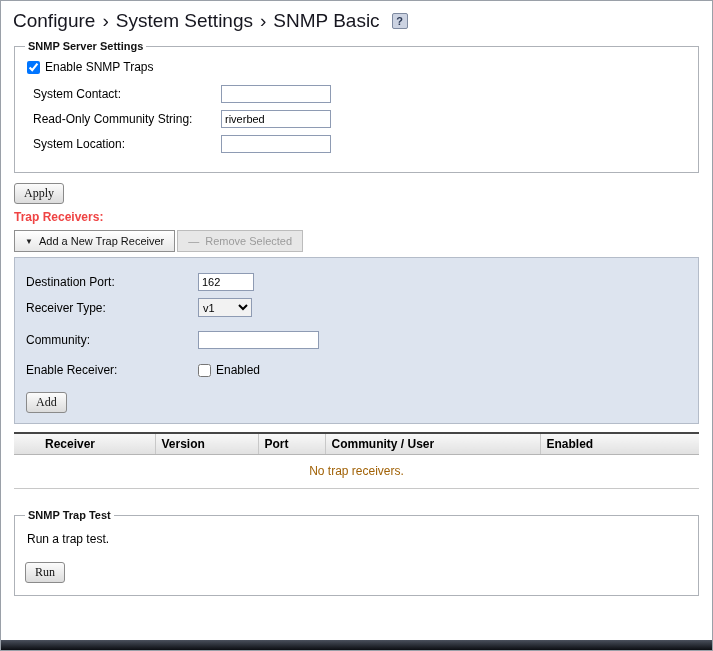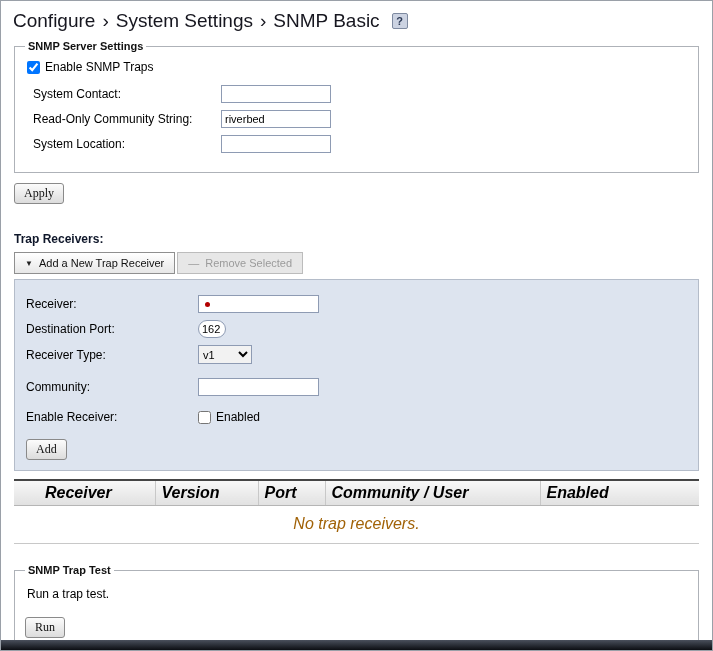--- a/index.html
+++ b/index.html
@@ -92,24 +92,24 @@
     color: #111;
     background: linear-gradient(#fcfcfc, #dcdcdc);
     border: 1px solid #8a8a8a;
     border-radius: 3px;
     padding: 2px 9px;
     cursor: pointer;
   }
   .apply-wrap { margin: 10px 13px 0; }
 
   .tr-heading {
-    margin: 28px 13px 6px;
+    margin: 6px 13px 6px;
     font-size: 12px;
     font-weight: bold;
-    color: #0f172a;
+    color: #ef4444;
   }
 
   
   .toolbar {
     margin: 0 13px 5px;
     display: flex;
     gap: 2px;
   }
   .tb-btn {
     font-family: inherit;
@@ -150,40 +150,39 @@
 
   .input-wrap { position: relative; display: inline-block; }
   .input-wrap input.rcv { width: 121px; padding-left: 14px; }
   .req-dot {
     position: absolute;
     left: 7px; top: 7px;
     width: 5px; height: 5px;
     background: #b30000;
     border-radius: 50%;
   }
-  input.port { width: 28px; border-radius: 9px; }
+  input.port { width: 56px; }
   select.rtype {
     width: 54px;
     font-family: inherit;
     font-size: 11px;
     height: 19px;
     border: 1px solid #8e9bb3;
     background: #f2f2f2;
   }
   input.community { width: 121px; }
   .add-wrap { margin-top: 15px; }
 
   
   table.rcv-table {
     width: 685px;
     margin: 8px 13px 18px;
     border-collapse: collapse;
-    font-size: 16px;
+    font-size: 12px;
     table-layout: fixed;
-    font-style: italic;
   }
   .rcv-table th {
     border-top: 2px solid #454545;
     border-bottom: 1px solid #b5b5b5;
     border-right: 1px solid #c8c8c8;
     background: linear-gradient(#f8f8f8, #e1e1e1);
     text-align: left;
     font-weight: bold;
     padding: 3px 6px;
     white-space: nowrap;
@@ -264,27 +263,20 @@
       <span>Add a New Trap Receiver</span>
     </button>
     <button class="tb-btn remove">
       <span class="minus">—</span>
       <span>Remove Selected</span>
     </button>
   </div>
 
   <div class="panel">
 
-    <div class="prow">
-      <span class="plabel">Receiver:</span>
-      <span class="input-wrap">
-        <input type="text" class="txt rcv" value="" style="">
-        <span class="req-dot"></span>
-      </span>
-    </div>
 
     <div class="prow">
       <span class="plabel">Destination Port:</span>
       <input type="text" class="txt port" value="162" style="">
     </div>
 
     <div class="prow">
       <span class="plabel">Receiver Type:</span>
       <select class="rtype">
         <option>v1</option>

